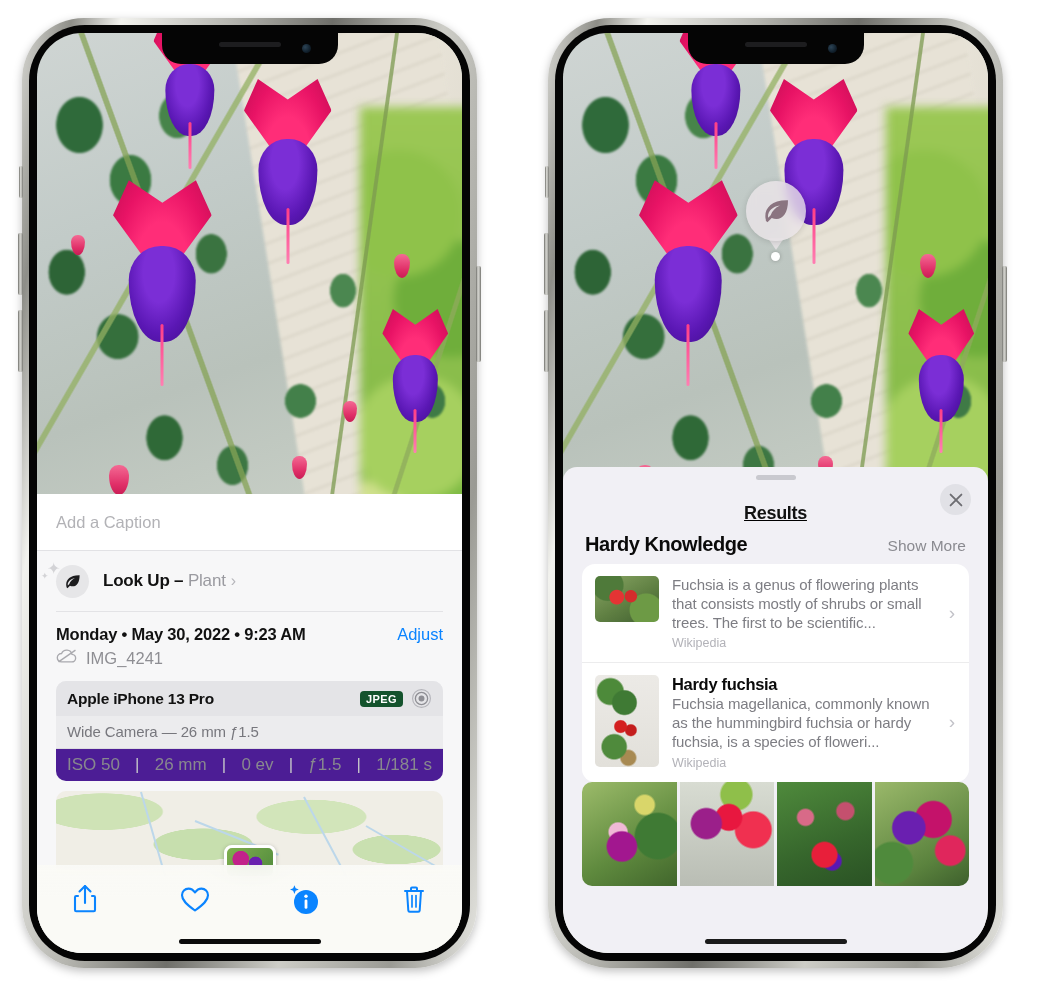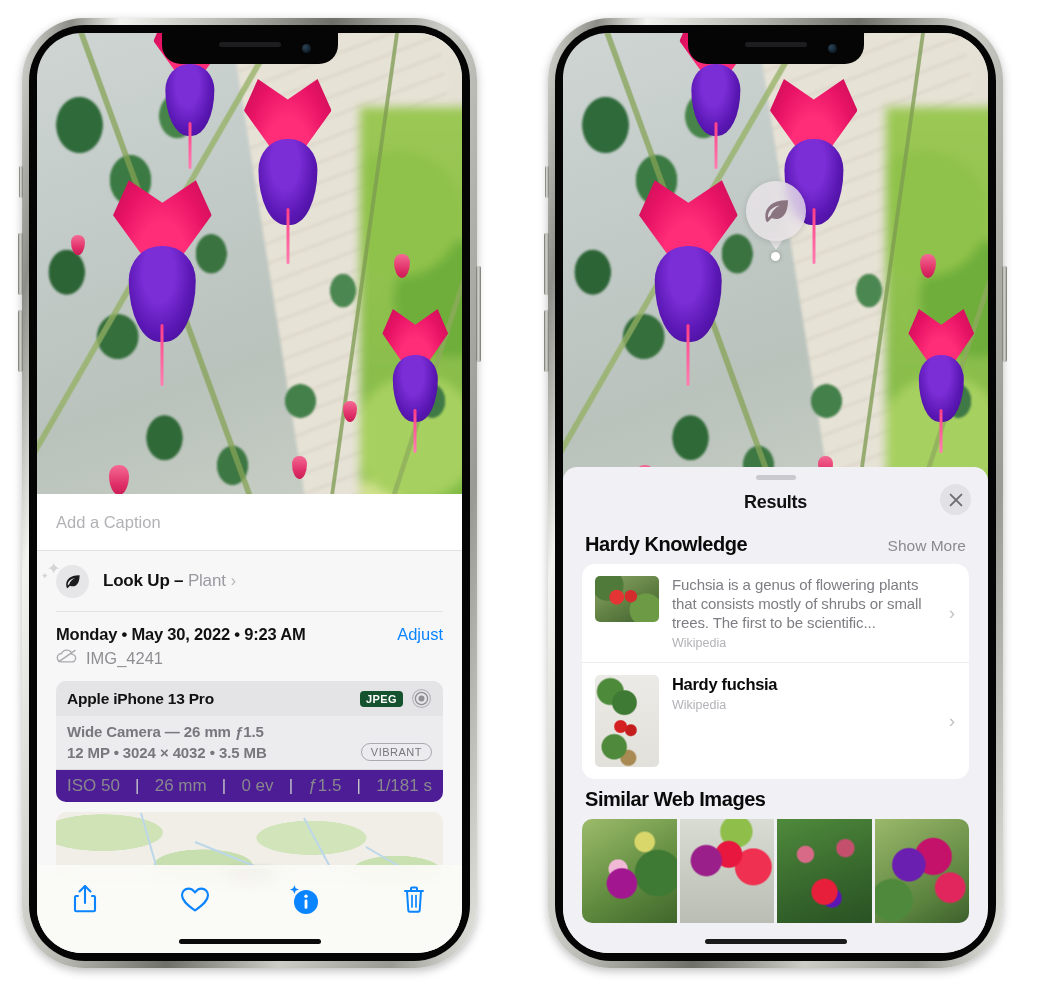--- a/index.html
+++ b/index.html
@@ -193,21 +193,21 @@
     padding: 7px 11px; background: #e4e4e7;
   }
   .meta-title { font-size: 15.5px; font-weight: 700; color: #111; letter-spacing: -.2px; }
   .meta-head-right { display: flex; align-items: center; gap: 8px; }
   .jpeg-badge {
     background: #14532d; color: #fff; font-size: 11px; font-weight: 700;
     padding: 2px 6px; border-radius: 4px; letter-spacing: .4px;
   }
   .aperture-ico { width: 21px; height: 21px; }
   .meta-body { padding: 7px 11px 8px 11px; background: #ececee; }
-  .meta-line { font-size: 15px; color: #77777d; letter-spacing: -.1px; font-weight: bold; }
+  .meta-line { font-size: 15px; color: #77777d; letter-spacing: -.1px; }
   .meta-line2 { display: flex; align-items: center; justify-content: space-between; margin-top: 3px; }
   .vibrant-badge {
     border: 1px solid #a9a9af; color: #77777d; font-size: 11px;
     padding: 2px 9px; border-radius: 9px; letter-spacing: .5px;
   }
   .meta-exif {
     display: flex; align-items: center; justify-content: space-between;
     border-top: 1px solid #dcdce0; padding: 6px 11px;
     font-size: 17px; color: #88888e; background: #4c1d95;
   }
@@ -274,21 +274,21 @@
 
   .results-sheet {
     position: absolute; left: 0; right: 0; top: 434px; bottom: 0;
     background: #f1f0f5; border-radius: 14px 14px 0 0; z-index: 22;
     overflow: hidden;
   }
   .grabber {
     width: 40px; height: 5px; border-radius: 3px; background: #c9c9cf;
     margin: 8px auto 0 auto;
   }
-  .sheet-head { position: relative; height: 44px; display: flex; align-items: center; justify-content: center; }
+  .sheet-head { position: relative; height: 44px; display: flex; align-items: flex-end; justify-content: center; text-decoration: underline; }
   .sheet-title { font-size: 18px; font-weight: 700; color: #111; letter-spacing: -.3px; }
   .close-btn {
     position: absolute; right: 17px; top: 4px;
     width: 31px; height: 31px; border-radius: 50%; background: #e1e1e6;
     display: flex; align-items: center; justify-content: center;
   }
   .close-btn svg { width: 14px; height: 14px; }
 
   .sec-head {
     display: flex; align-items: baseline; justify-content: space-between;
@@ -478,24 +478,20 @@
                 <svg viewBox="0 0 24 24">
                     <circle cx="12" cy="12" r="10.2" fill="none" stroke="#b4b4ba" stroke-width="1.3"></circle>
                     <circle cx="12" cy="12" r="7" fill="none" stroke="#8e8e94" stroke-width="1.5"></circle>
                     <circle cx="12" cy="12" r="3.4" fill="#8e8e94"></circle>
                   </svg>
               </span>
             </span>
           </div>
           <div class="meta-body">
             <div class="meta-line">Wide Camera — 26 mm ƒ1.5</div>
-            <div class="meta-line2">
-              <span class="meta-line">12 MP • 3024 × 4032 • 3.5 MB</span>
-              <span class="vibrant-badge">VIBRANT</span>
-            </div>
           </div>
           <div class="meta-exif">
             <span>ISO 50</span>
             <span class="exif-sep">|</span>
             <span>26 mm</span>
             <span class="exif-sep">|</span>
             <span>0 ev</span>
             <span class="exif-sep">|</span>
             <span>ƒ1.5</span>
             <span class="exif-sep">|</span>
@@ -646,29 +642,27 @@
             <span class="res-text">
               <span class="res-desc" style="display:block">Fuchsia is a genus of flowering plants that consists mostly of shrubs or small trees. The first to be scientific...</span>
               <span class="res-src" style="display:block">Wikipedia</span>
             </span>
             <span class="res-chev">›</span>
           </div>
           <div class="res-card">
             <span class="thumb tall thumb-b"></span>
             <span class="res-text">
               <span class="res-title" style="display:block">Hardy fuchsia</span>
+              <span class="res-desc" style="display:block">Fuchsia magellanica, commonly known as the hummingbird fuchsia or hardy fuchsia, is a species of floweri...</span>
               <span class="res-src" style="display:block">Wikipedia</span>
             </span>
             <span class="res-chev">›</span>
           </div>
         </div>
 
-        <div class="sec-head">
-          <span class="sec-title">Similar Web Images</span>
-        </div>
 
         <div class="web-row">
           <span class="web-thumb w1"></span>
           <span class="web-thumb w2"></span>
           <span class="web-thumb w3"></span>
           <span class="web-thumb w4"></span>
         </div>
       </div>
 
       <div class="home-ind-dark"></div>

